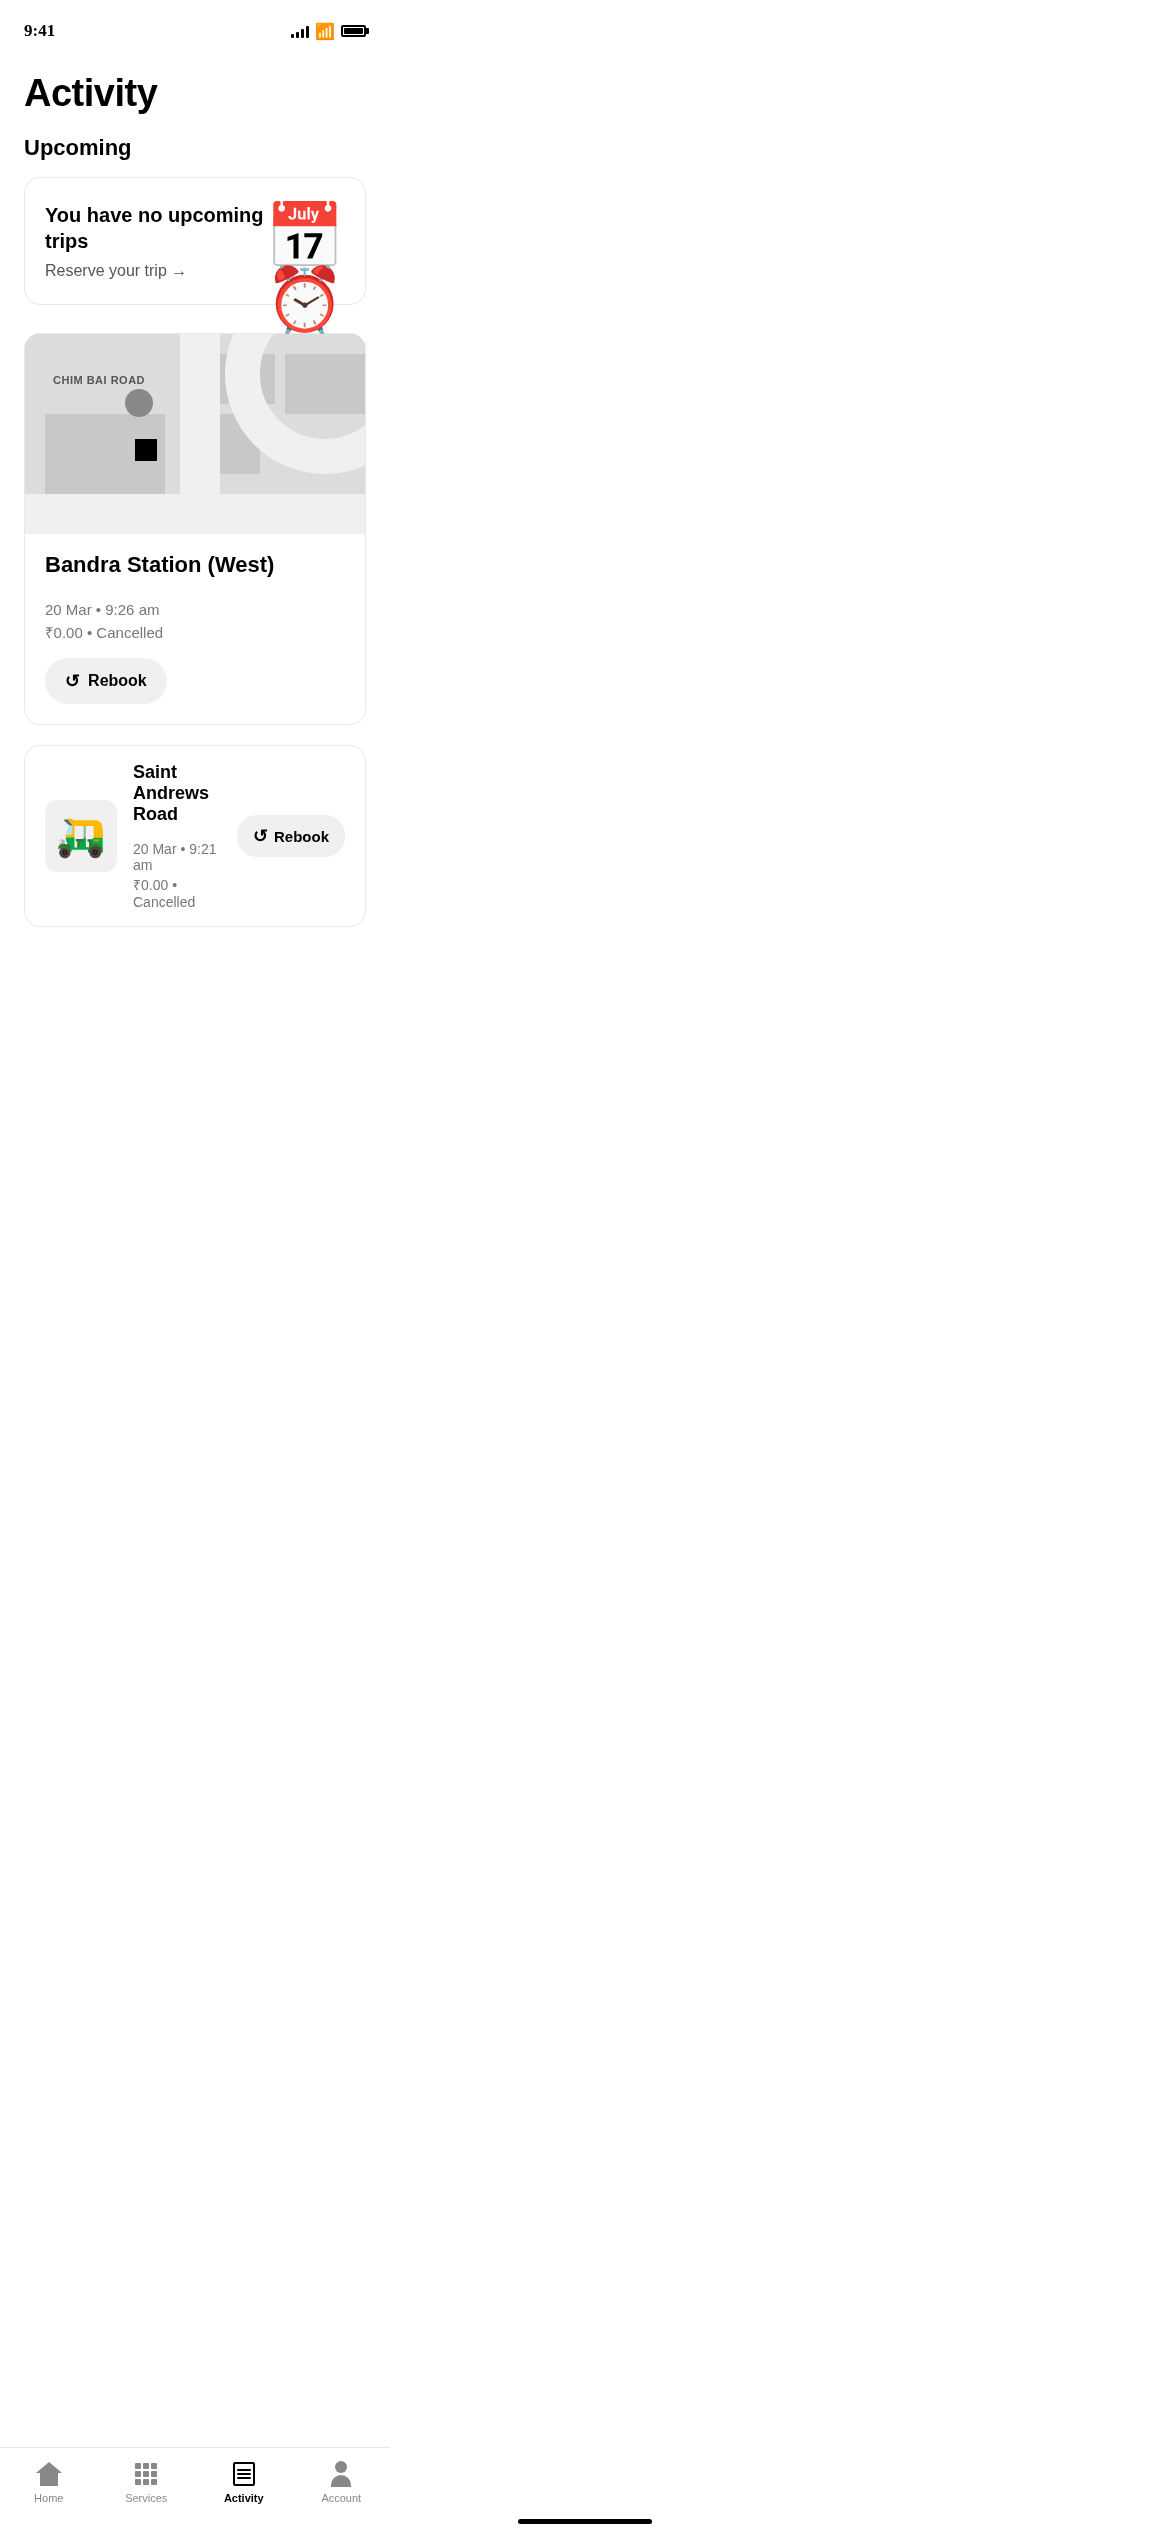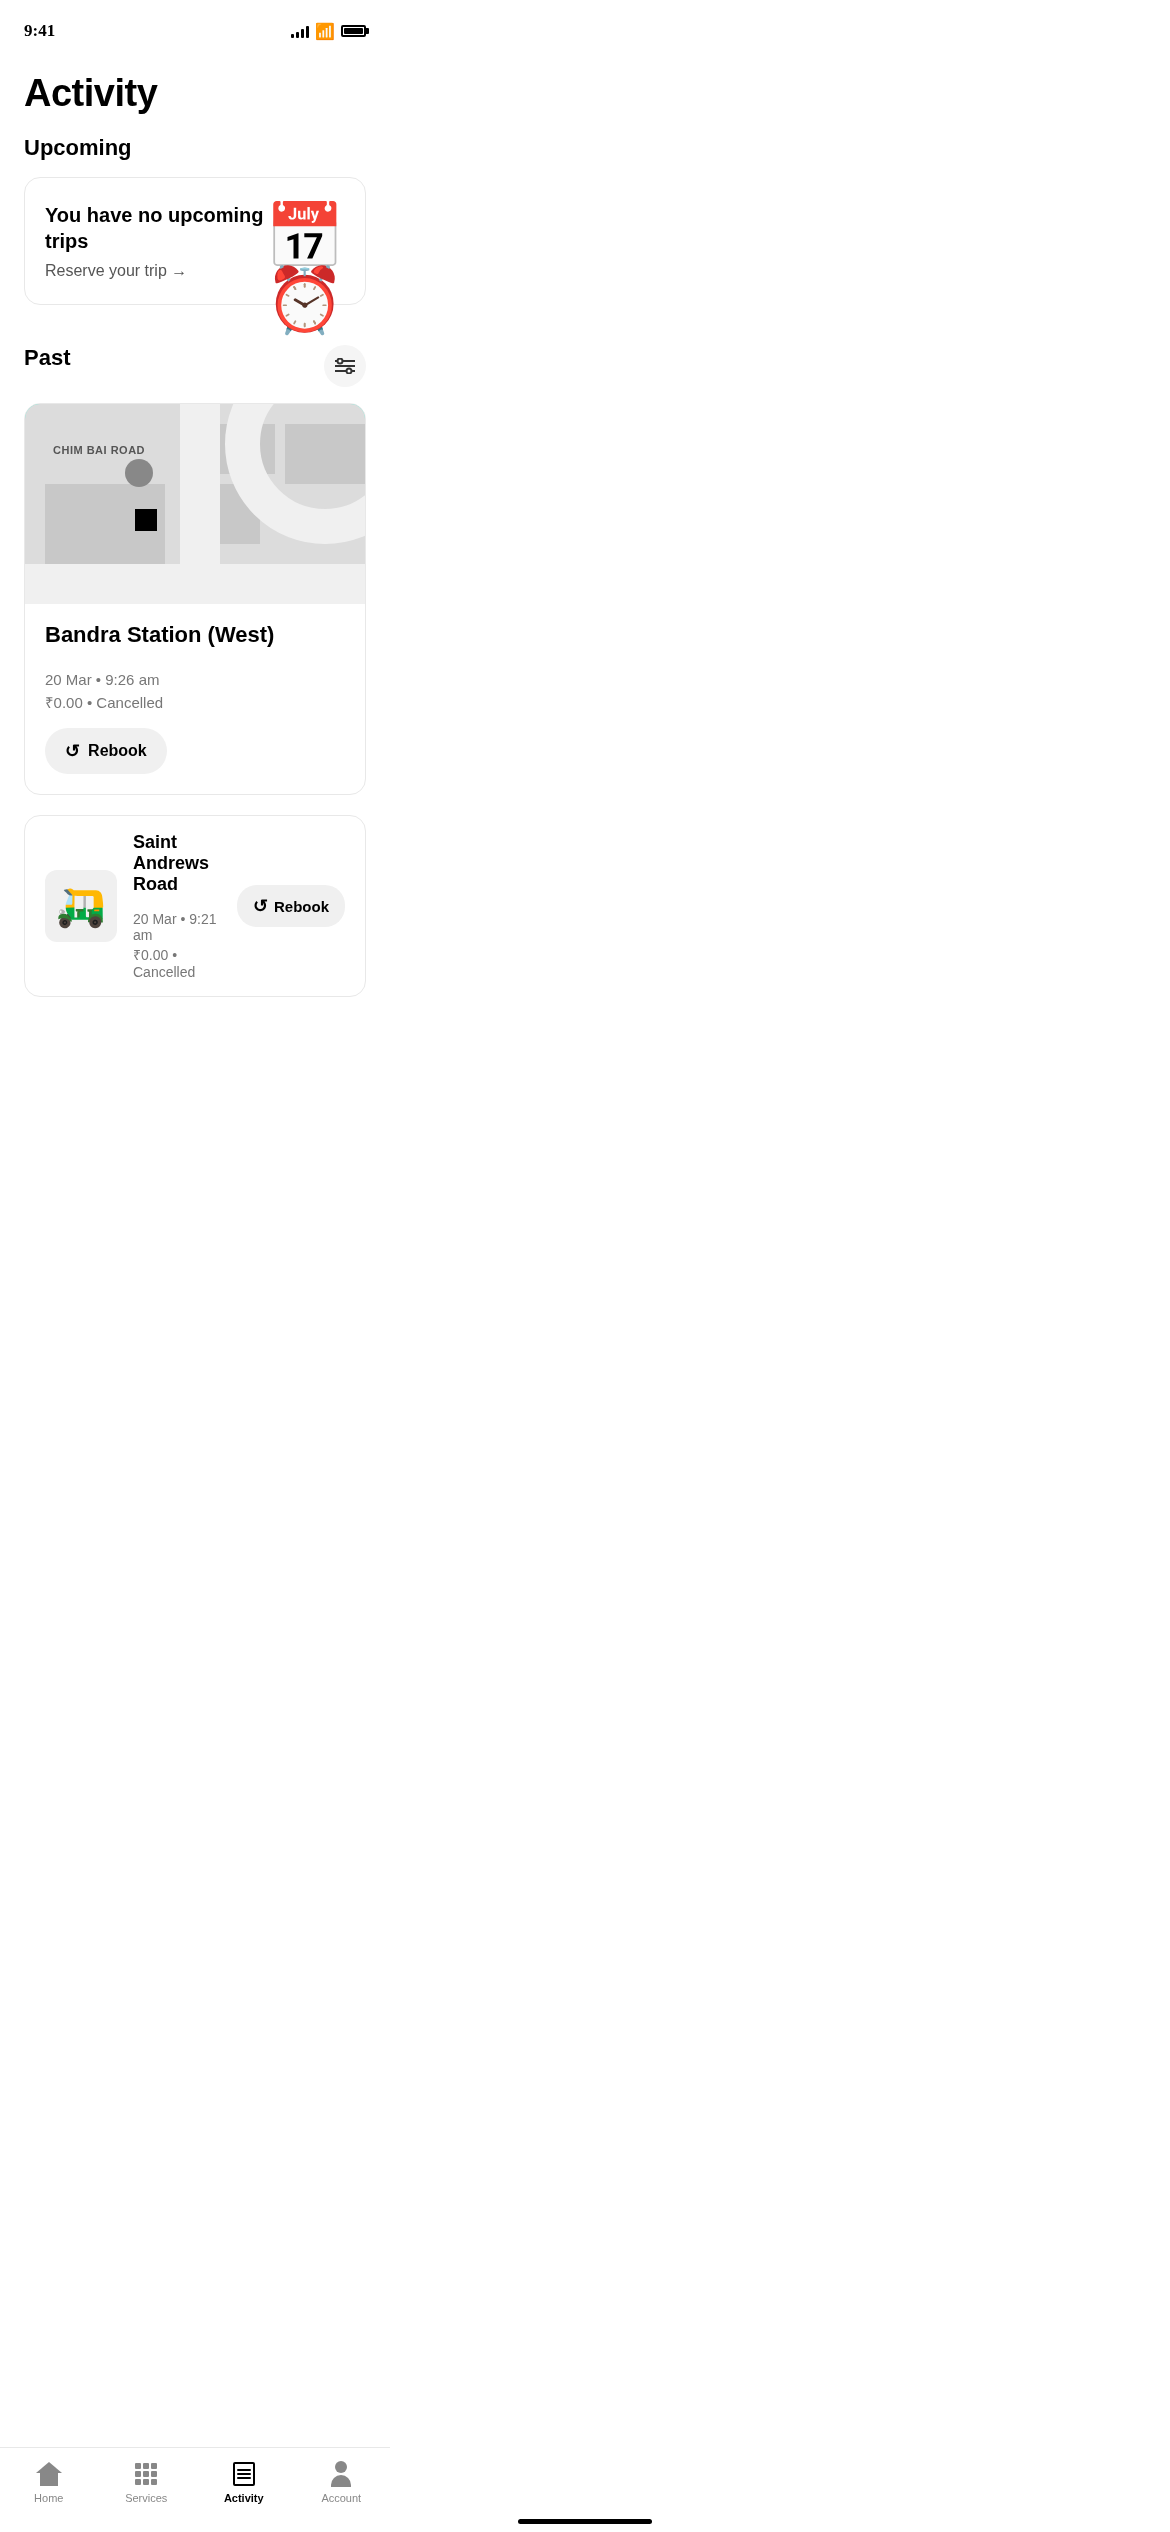--- a/index.html
+++ b/index.html
@@ -103,21 +103,21 @@
       background: #f5f5f5;
       border: none;
       display: flex;
       align-items: center;
       justify-content: center;
       cursor: pointer;
     }
 
     
     .upcoming-card {
-      margin: 0 24px 40px 24px;
+      margin: 0 24px 28px 24px;
       background: #fff;
       border: 1.5px solid #e8e8e8;
       border-radius: 16px;
       padding: 24px 20px;
       display: flex;
       justify-content: space-between;
       align-items: center;
     }
     .upcoming-text-block {}
     .upcoming-main-text {
@@ -476,32 +476,20 @@
   <div class="upcoming-card">
     <div class="upcoming-text-block">
       <div class="upcoming-main-text">You have no upcoming trips</div>
       <div class="upcoming-reserve-link">Reserve your trip →</div>
     </div>
     <div class="calendar-clock-icon">
       <span style="font-size:64px; line-height:1;">📅⏰</span>
     </div>
   </div>
 
-  <div class="section-header">
-    <span class="section-title">Past</span>
-    <button class="filter-btn">
-      <svg width="20" height="16" viewBox="0 0 20 16" fill="none">
-        <line x1="0" y1="3" x2="20" y2="3" stroke="#333" stroke-width="2" stroke-linecap="round"></line>
-        <line x1="0" y1="8" x2="20" y2="8" stroke="#333" stroke-width="2" stroke-linecap="round"></line>
-        <line x1="0" y1="13" x2="20" y2="13" stroke="#333" stroke-width="2" stroke-linecap="round"></line>
-        <circle cx="5" cy="3" r="2.5" fill="#fff" stroke="#333" stroke-width="2"></circle>
-        <circle cx="14" cy="13" r="2.5" fill="#fff" stroke="#333" stroke-width="2"></circle>
-      </svg>
-    </button>
-  </div>
 
   <div class="past-card">
     <div class="map-area">
 
       <div class="map-road-main"></div>
       <div class="map-block1"></div>
       <div class="map-block2"></div>
       <div class="map-block3"></div>
       <div class="map-block4"></div>
 

